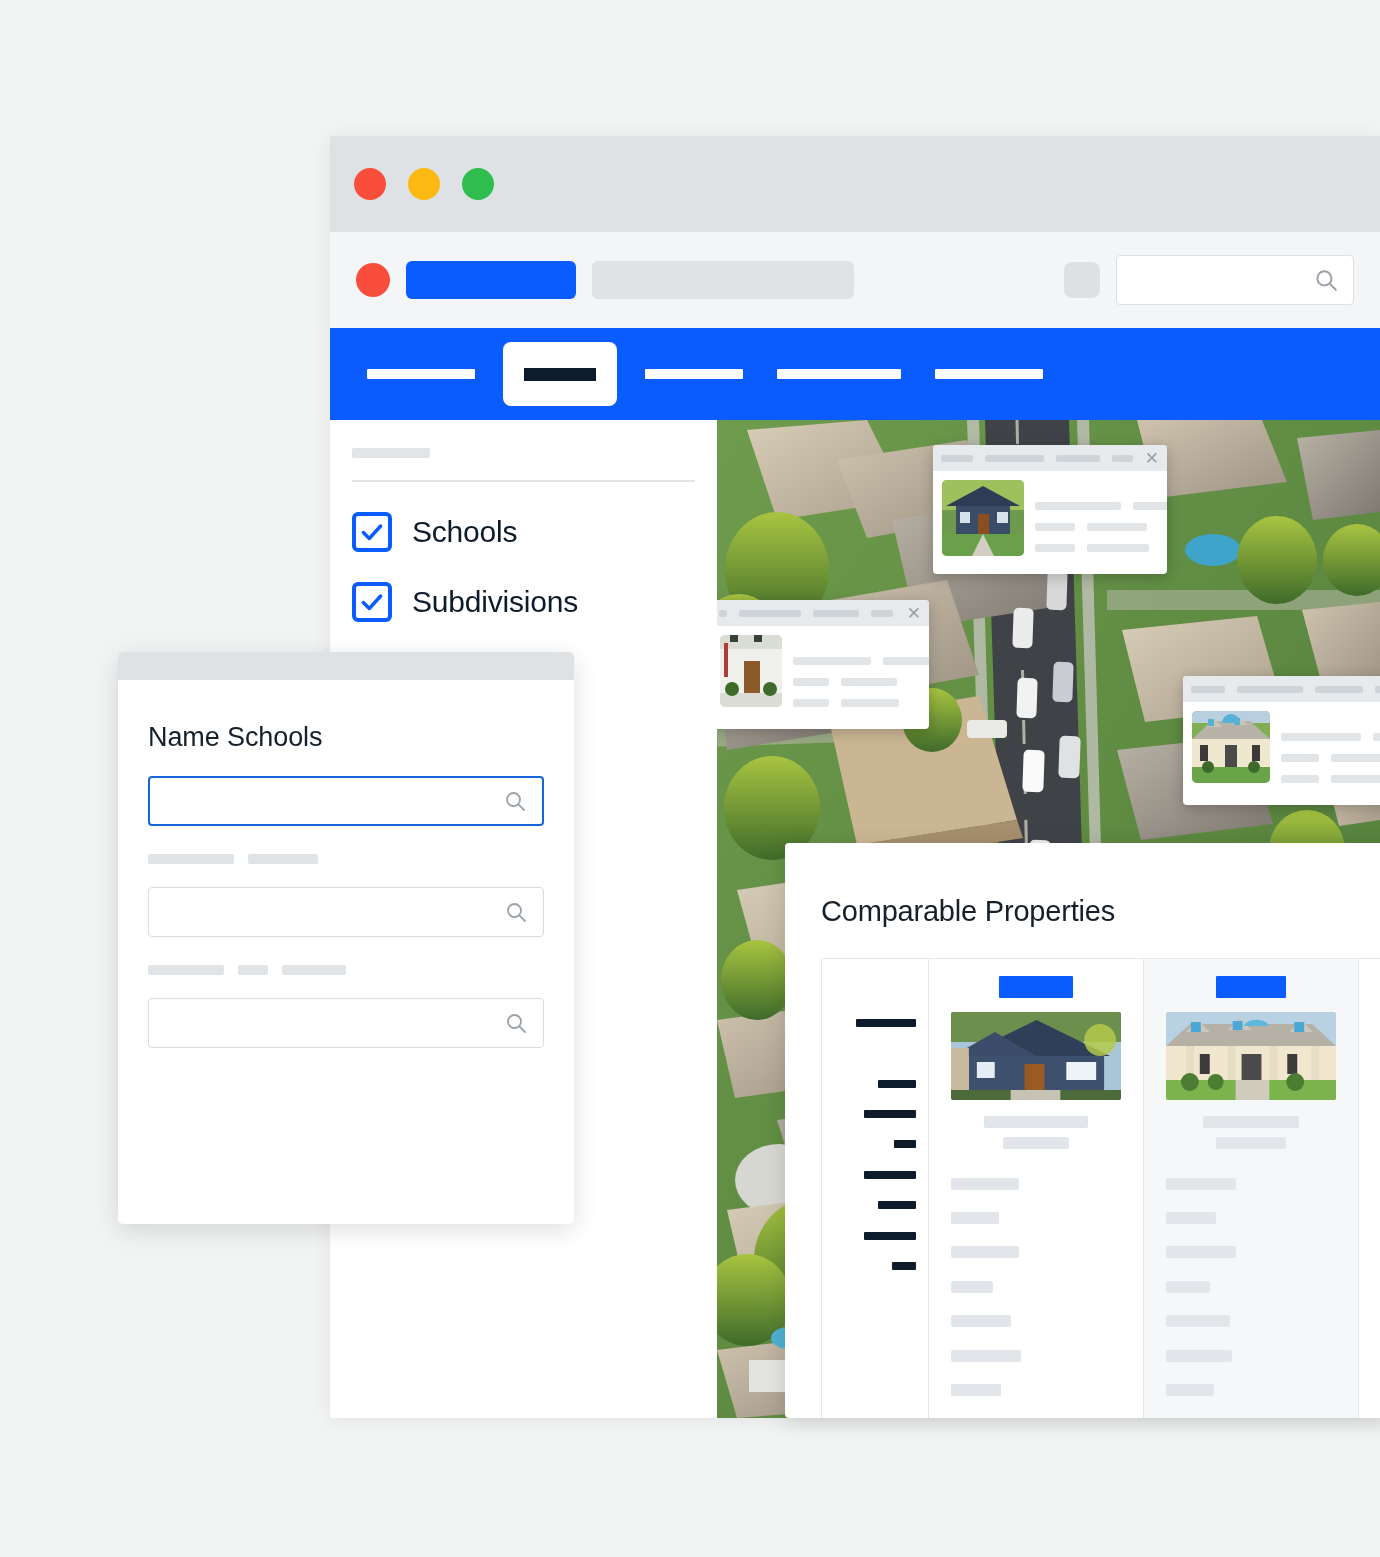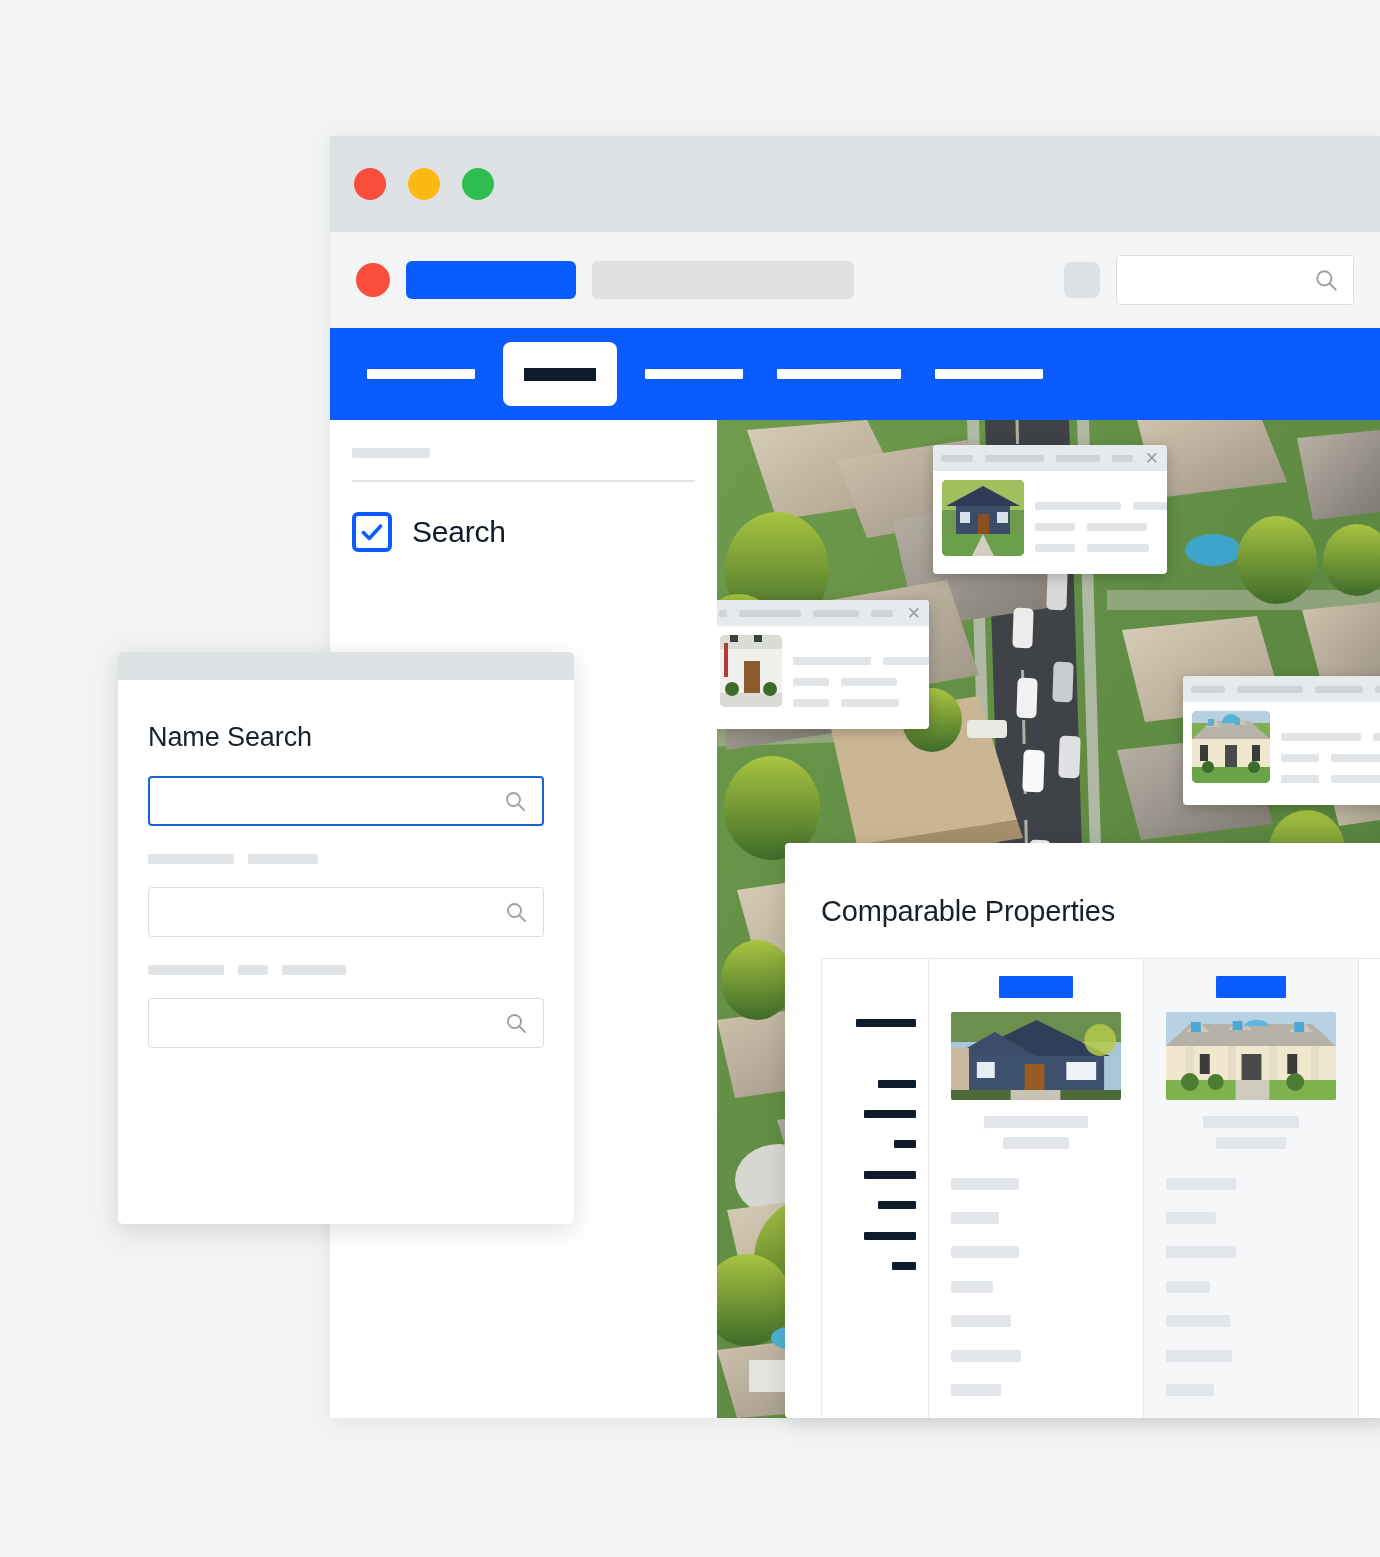--- a/index.html
+++ b/index.html
@@ -187,23 +187,31 @@
       <div class="sidebar">
         <div class="sb-bar" style="width:78px"></div>
         <div class="sb-divider"></div>
 
         <div class="checkrow">
           <span class="checkbox">
             <svg width="26" height="26" viewBox="0 0 24 24" fill="none" stroke="#0b5cff" stroke-width="3.2" stroke-linecap="round" stroke-linejoin="round">
                 <polyline points="4,12.5 9.5,18 20,6.5"></polyline>
               </svg>
           </span>
-          <span class="checklabel">Search</span>
-        </div>
-
+          <span class="checklabel">Schools</span>
+        </div>
+
+        <div class="checkrow">
+          <span class="checkbox">
+            <svg width="26" height="26" viewBox="0 0 24 24" fill="none" stroke="#0b5cff" stroke-width="3.2" stroke-linecap="round" stroke-linejoin="round">
+                <polyline points="4,12.5 9.5,18 20,6.5"></polyline>
+              </svg>
+          </span>
+          <span class="checklabel">Subdivisions</span>
+        </div>
 
         <div class="sb-placeholders">
           <div class="sb-ph" style="width:68px"></div>
           <div class="sb-ph" style="width:122px"></div>
           <div class="sb-ph" style="width:48px"></div>
         </div>
       </div>
 
       <div class="map">
         <svg class="map-img" width="663" height="998" viewBox="0 0 663 998" preserveAspectRatio="xMidYMid slice">
@@ -446,21 +454,21 @@
           </div>
         </div>
 
       </div>
     </div>
   </div>
 
   <div class="dialog">
     <div class="dialog-head"></div>
     <div class="dialog-body">
-      <div class="dialog-title">Name Search</div>
+      <div class="dialog-title">Name Schools</div>
 
       <div class="field focused">
         <span>
           <svg width="24" height="24" viewBox="0 0 24 24" fill="none" stroke="#9aa1a8" stroke-width="1.8">
             <circle cx="10.5" cy="10.5" r="6.5"></circle>
               <line x1="15.4" y1="15.4" x2="21" y2="21" stroke-linecap="round"></line>
           </svg>
         </span>
       </div>
 

